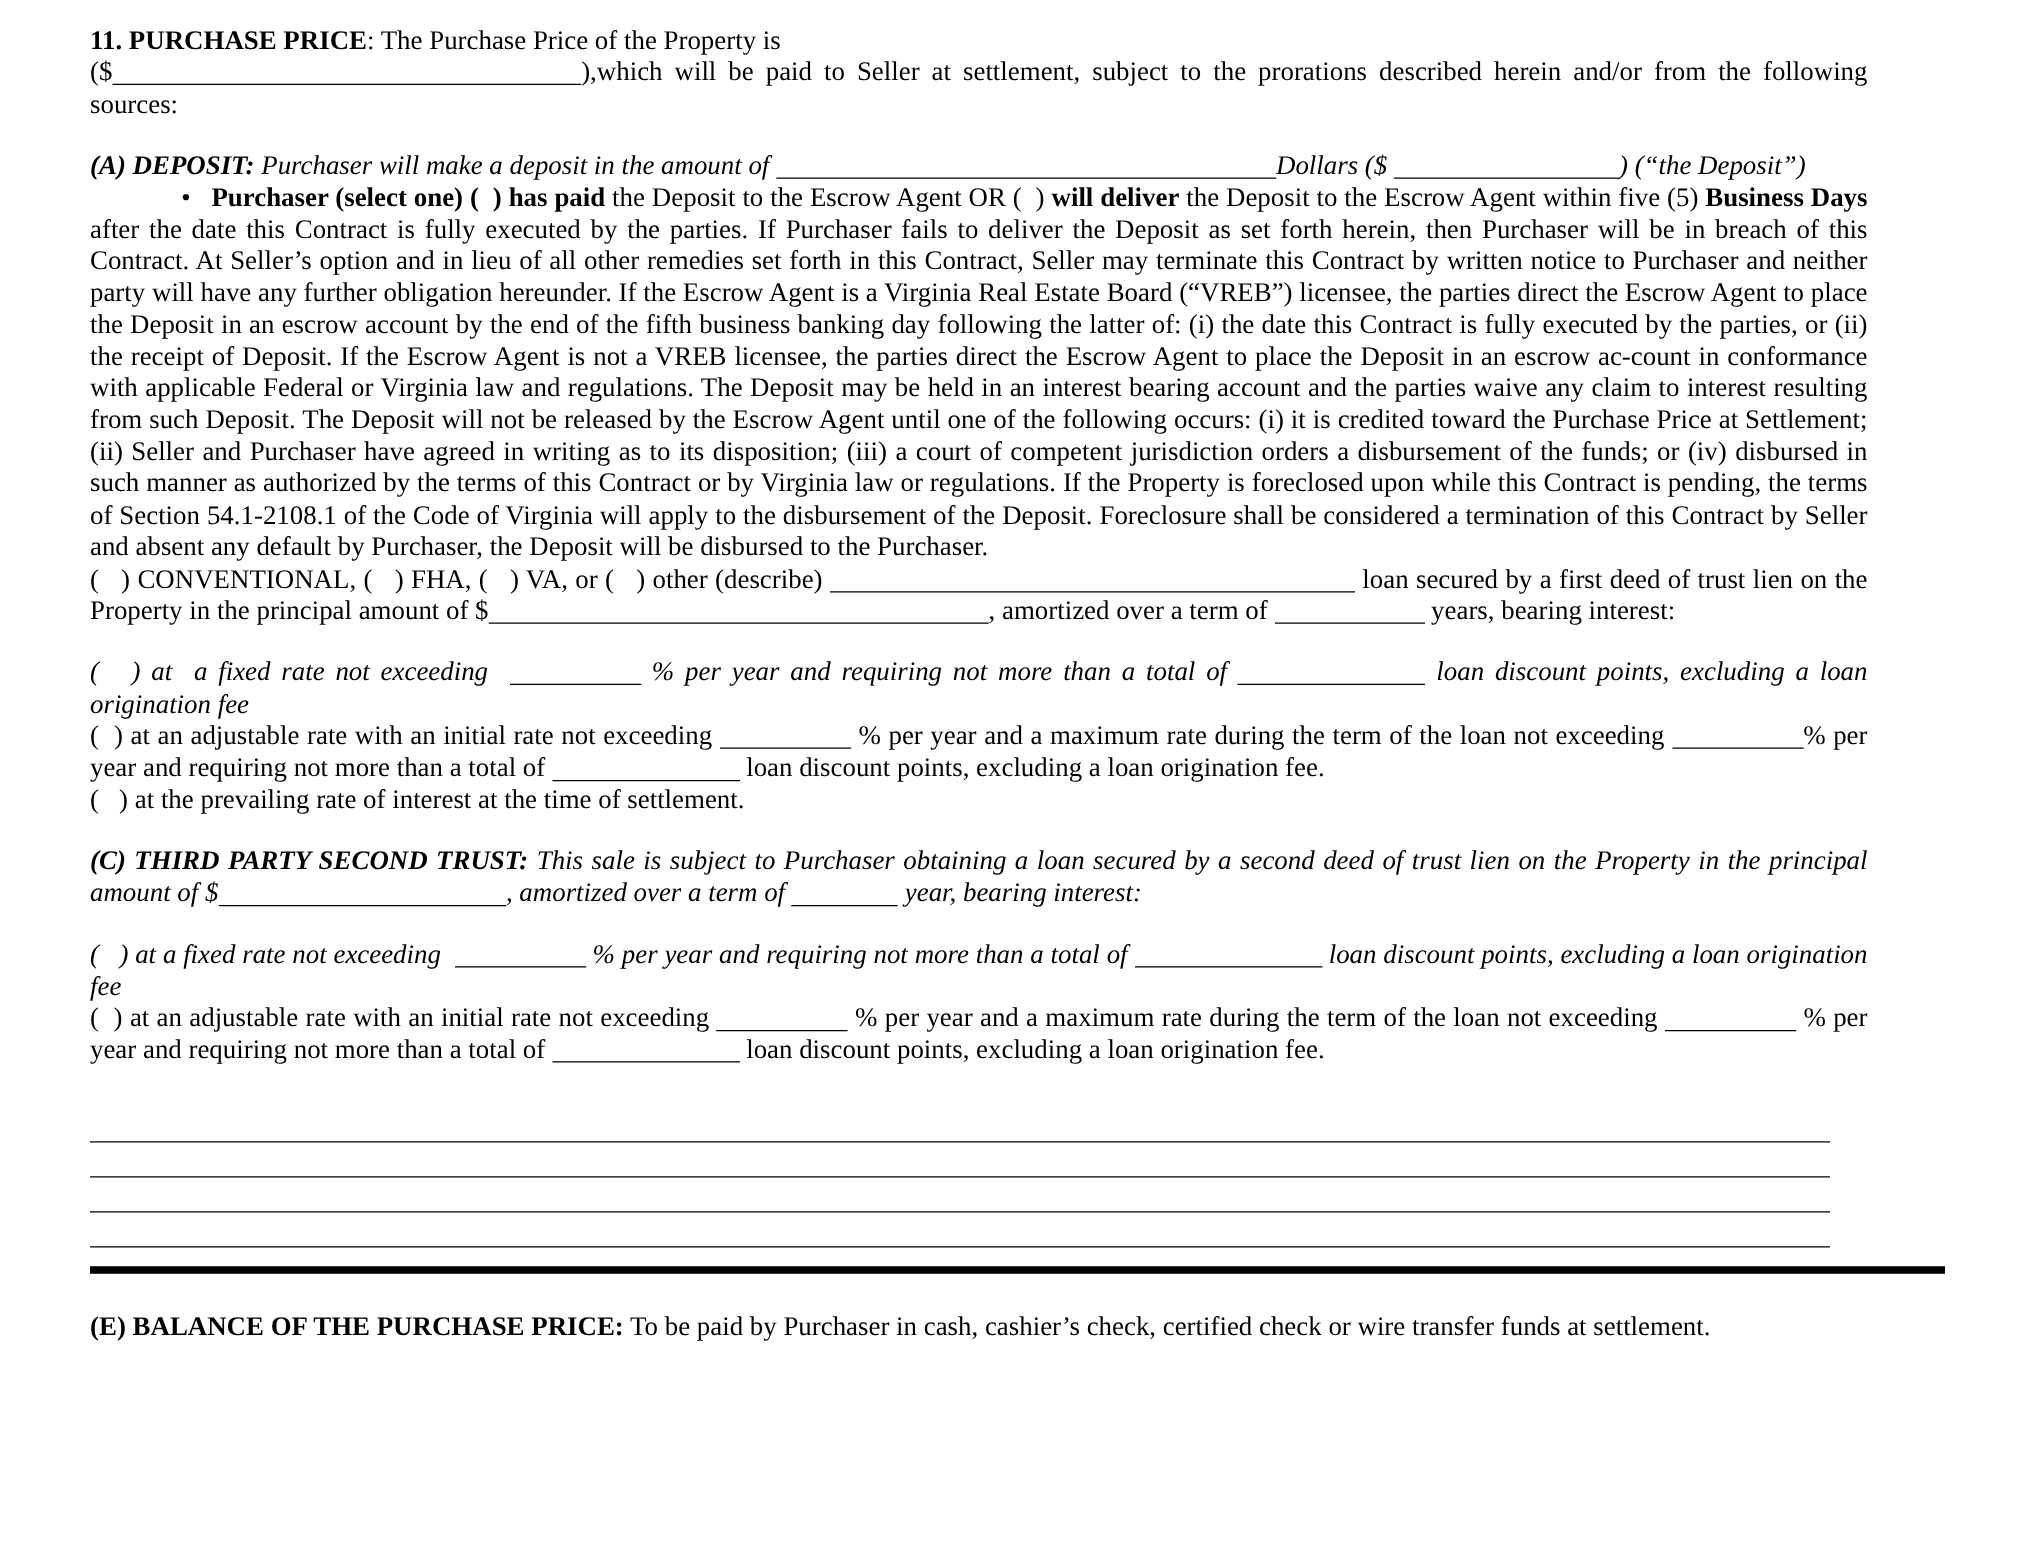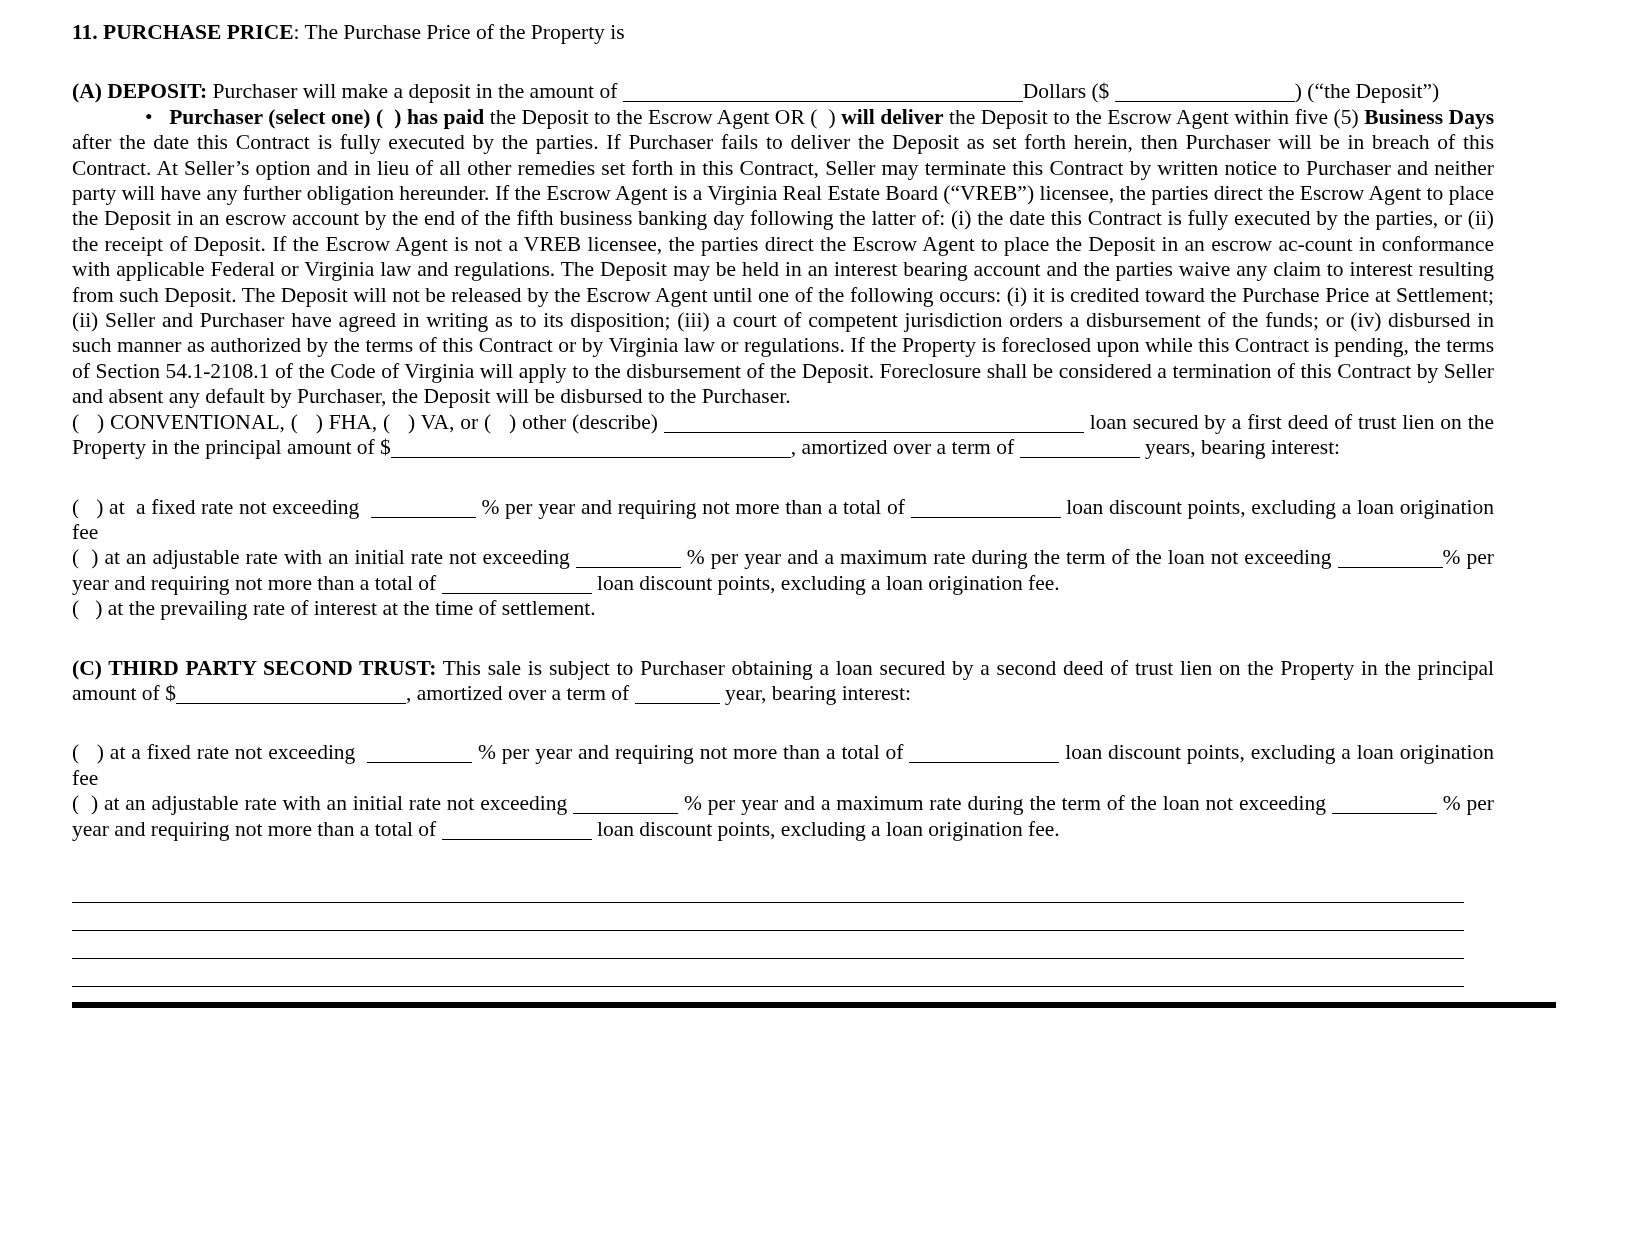--- a/index.html
+++ b/index.html
@@ -9,34 +9,35 @@
     font-family:"Liberation Serif","DejaVu Serif",serif;
     font-size:21.5px;line-height:25.4px;color:#000000;
   }
   .blk{margin:0;}
   .para{text-align:justify;}
   .b{font-weight:bold;}
   .blank{
     display:inline-block;height:1px;border-bottom:1.7px solid #000000;
     vertical-align:-4px;
   }
-  .m25{margin-top:34px;}
+  .m25{margin-top:24px;font-style:italic;}
   .bullets .para{text-indent:73px;}
   .dlines{margin-top:36px;}
   .dlines .para{line-height:28px;text-align:left;}
   .rule{height:6px;background:#000000;width:calc(100% + 62px);margin-top:12px;}
   .balance{margin-top:30px;}
 </style>
 </head>
 <body>
 
 <div class="page">
 
   <div class="blk">
       <div class="para"><span class="b">11.  PURCHASE PRICE</span><span>:  The Purchase Price of the Property is</span></div>
+      <div class="para"><span>($</span><span class="blank" style="width: 375px;"></span><span>),which will be paid to Seller at settlement, subject to the prorations described herein and/or from the following sources:</span></div>
     </div>
 
   <div class="blk m25">
       <div class="para"><span class="b">(A)  DEPOSIT:</span><span> Purchaser will make a deposit in the amount of </span><span class="blank" style="width: 400px;"></span><span>Dollars ($ </span><span class="blank" style="width: 180px;"></span><span>) (“the Deposit”)</span></div>
     </div>
 
   <div class="blk bullets">
       <div class="para"><span>•&nbsp;&nbsp; </span><span class="b">Purchaser (select one) </span><span class="b">(&nbsp;&nbsp;)</span><span class="b"> has paid </span><span>the Deposit to the Escrow Agent OR </span><span>(&nbsp;&nbsp;)</span><span> </span><span class="b">will deliver</span><span> the Deposit to the Escrow Agent within five (5) </span><span class="b">Business Days</span><span> after the date this Contract is fully executed by the parties. If Purchaser fails to deliver the Deposit as set forth herein, then Purchaser will be in breach of this Contract. At Seller’s option and in lieu of all other remedies set forth in this Contract, Seller may terminate this Contract by written notice to Purchaser and neither party will have any further obligation hereunder. If the Escrow Agent is a Virginia Real Estate Board (“VREB”) licensee, the parties direct the Escrow Agent to place the Deposit in an escrow account by the end of the fifth business banking day following the latter of: (i) the date this Contract is fully executed by the parties, or (ii) the receipt of Deposit. If the Escrow Agent is not a VREB licensee, the parties direct the Escrow Agent to place the Deposit in an escrow ac-count in conformance with applicable Federal or Virginia law and regulations. The Deposit may be held in an interest bearing account and the parties waive any claim to interest resulting from such Deposit. The Deposit will not be released by the Escrow Agent until one of the following occurs: (i) it is credited toward the Purchase Price at Settlement; (ii) Seller and Purchaser have agreed in writing as to its disposition; (iii) a court of competent jurisdiction orders a disbursement of the funds; or (iv) disbursed in such manner as authorized by the terms of this Contract or by Virginia law or regulations. If the Property is foreclosed upon while this Contract is pending, the terms of Section 54.1-2108.1 of the Code of Virginia will apply to the disbursement of the Deposit. Foreclosure shall be considered a termination of this Contract by Seller and absent any default by Purchaser, the Deposit will be disbursed to the Purchaser.</span></div>
     </div>
 
@@ -72,14 +73,17 @@
 
   <div class="blk dlines">
       <div class="para"><span class="blank" style="width: 1392px;"></span></div>
       <div class="para"><span class="blank" style="width: 1392px;"></span></div>
       <div class="para"><span class="blank" style="width: 1392px;"></span></div>
       <div class="para"><span class="blank" style="width: 1392px;"></span></div>
     </div>
 
   <div class="rule"></div>
 
+  <div class="blk balance">
+      <div class="para"><span class="b">(E) BALANCE OF THE PURCHASE PRICE:</span><span>  To be paid by Purchaser in cash, cashier’s check, certified check or wire transfer funds at settlement.</span></div>
+    </div>
 
 </div>
 
 </body></html>

